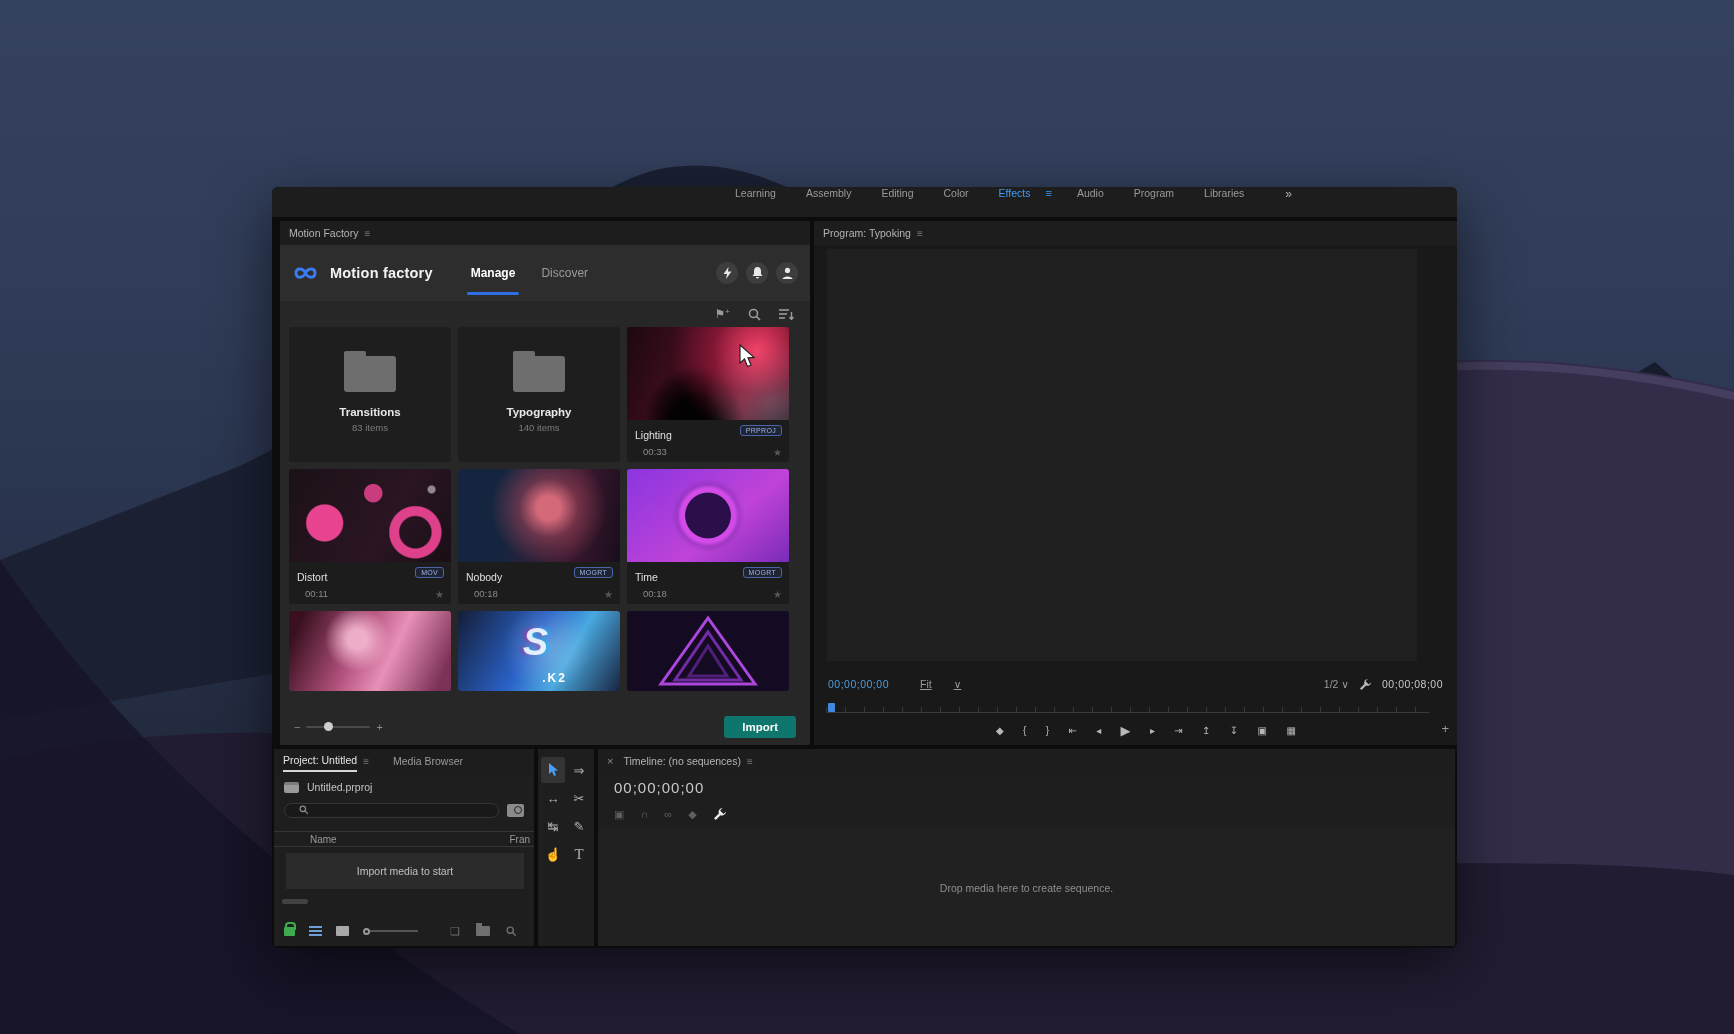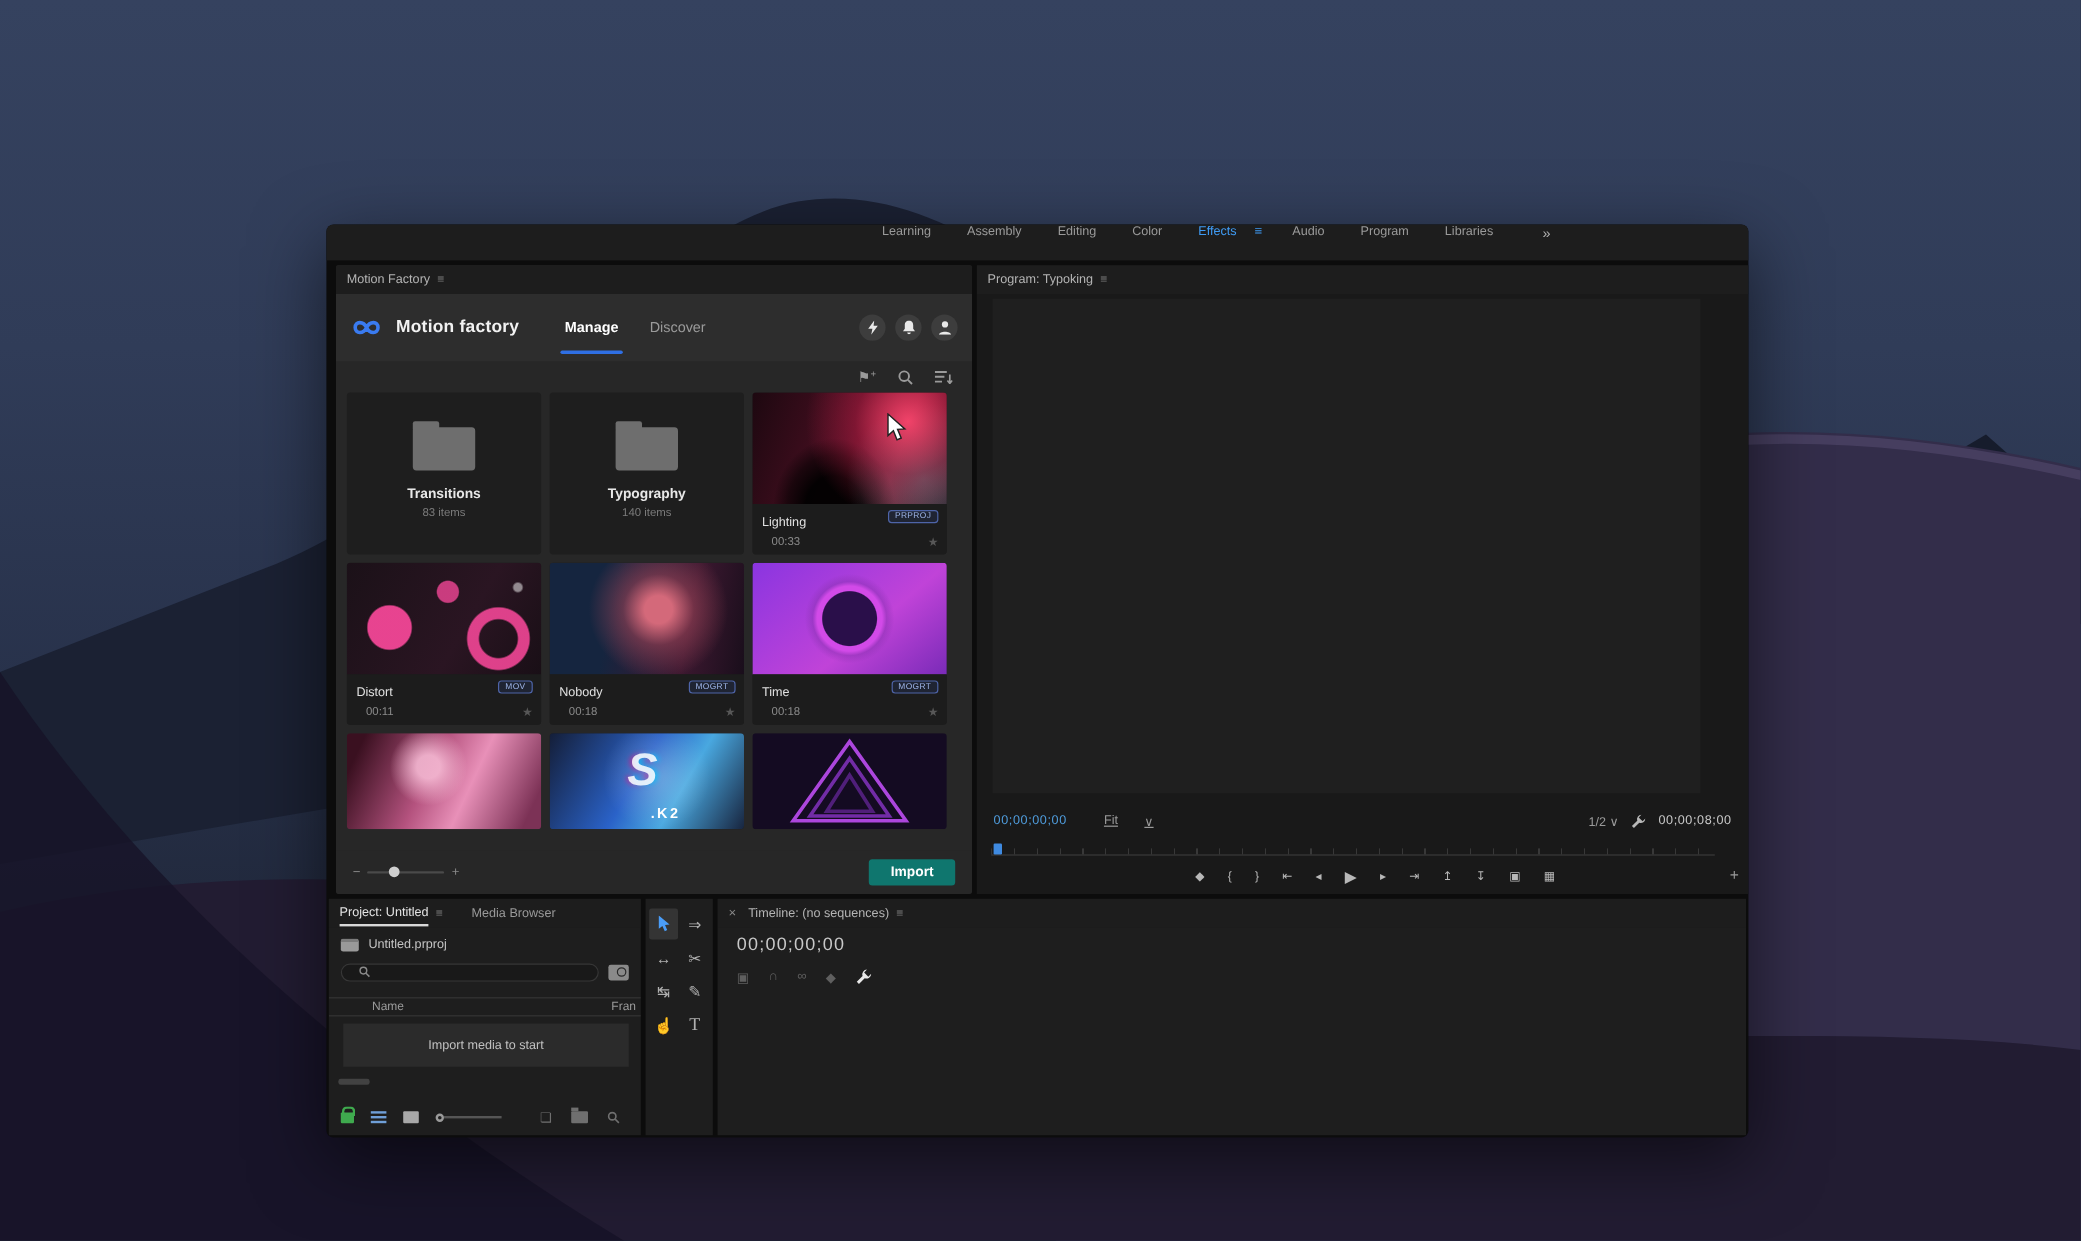--- a/index.html
+++ b/index.html
@@ -441,19 +441,20 @@
     <div class="tl-timecode">00;00;00;00</div>
     <div class="tl-icons">
       <span>▣</span>
       <span>∩</span>
       <span>∞</span>
       <span>◆</span>
       <svg width="14" height="14" viewBox="0 0 14 14">
         <path d="M9.5 1 A4 4 0 0 0 5.8 6.4 L1 11.2 L2.8 13 L7.6 8.2 A4 4 0 0 0 13 4.5 L10.6 6.9 L7.1 3.4 Z" fill="#e8e8e8"></path>
       </svg>
     </div>
+    <div class="tl-drop">Drop media here to create sequence.</div>
   </div>
 
 </div>
 
 <svg class="cursor" width="20" height="26" viewBox="0 0 20 26">
   <path d="M2 1 L2 19 L6.5 15 L9.5 22.5 L13 21 L10 13.8 L16 13.4 Z" fill="#ffffff" stroke="#222" stroke-width="1.2"></path>
 </svg>
 
 </body></html>

